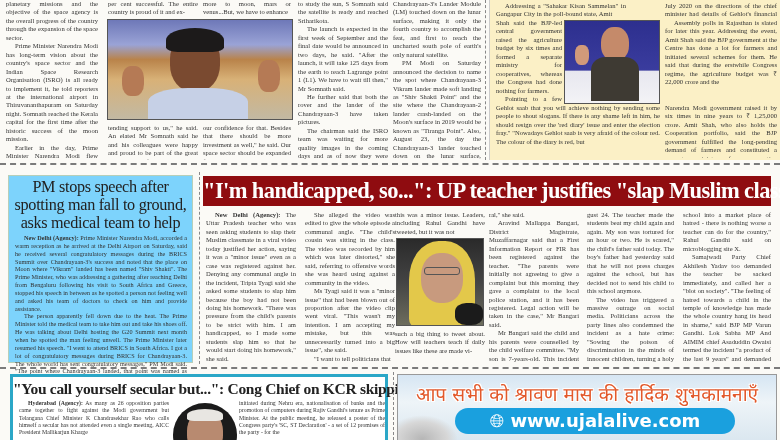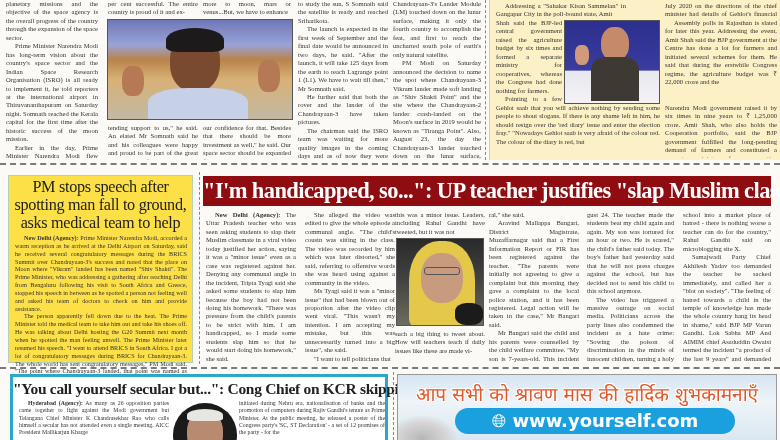--- a/index.html
+++ b/index.html
@@ -7,21 +7,21 @@
   body { font-family: "Liberation Serif", serif; color: #2a2a2a; position: relative; }
   .abs { position: absolute; }
   .col { font-size: 6.6px; line-height: 8.45px; text-align: justify; color: #333; overflow: hidden; }
   .col p { text-indent: 9px; }
   .col p.noindent { text-indent: 0; }
   .dash { position: absolute; left: 0; width: 780px; height: 0; border-top: 2px dashed #7b7b7b; }
   .vdash { position: absolute; width: 0; border-left: 1px dashed #888; }
   .b { font-weight: bold; }
   .photo { position: absolute; overflow: hidden; }
   .yellow-box { position: absolute; background: #fbf0c6; border-left: 1px solid #ccc; }
-  .green-box { position: absolute; background: #fde047; border: 1px solid #b7cfb9; }
+  .green-box { position: absolute; background: #7dd3fc; border: 1px solid #b7cfb9; }
   .red-banner { position: absolute; background: #8f0c10; color: #fff; text-align: center;
     font-family: "Liberation Serif", serif; font-weight: bold; font-size: 22.5px;
     line-height: 30px; letter-spacing: -0.6px; white-space: nowrap; }
   .green-head { font-family: "Liberation Serif", serif; font-size: 16.2px; line-height: 18px;
     text-align: center; font-weight: normal; color: #222; letter-spacing: -0.3px; }
   .blue-box { position: absolute; border: 3px solid #2ba7c7; background: #fff; }
   .blue-head { font-size: 15.5px; line-height: 19px; text-align: center; color: #222; white-space: nowrap; letter-spacing: -0.3px; }
   .ad-box { position: absolute; border: 1px solid #999; overflow: hidden;
     background: linear-gradient(180deg, #d6e6f3 0%, #eef4f8 40%, #d9e6ef 100%); }
   .ad-hindi { position: absolute; left: 0; right: 0; top: 6px; text-align: center; font-family: "DejaVu Sans", sans-serif;
@@ -168,15 +168,15 @@
   </div>
 </section>
 
 <div class="vdash" style="left:393px; top:372px; height:68px;"></div>
 
 <section class="ad-box" style="left:397px; top:374px; width:380px; height:70px;">
   <div class="abs" style="left:0; top:40px; width:60px; height:40px; background:radial-gradient(ellipse at 40% 60%, #b6b6b6 0%, #d7d7d7 50%, transparent 70%);"></div>
   <div class="ad-hindi">आप सभी को श्रावण मास की हार्दिक शुभकामनाएँ</div>
   <a class="ad-url">
     <span style="font-weight:normal;">🌐︎</span>
-    <span>www.yourself.com</span>
+    <span>www.ujalalive.com</span>
   </a>
 </section>
 
 </body></html>

